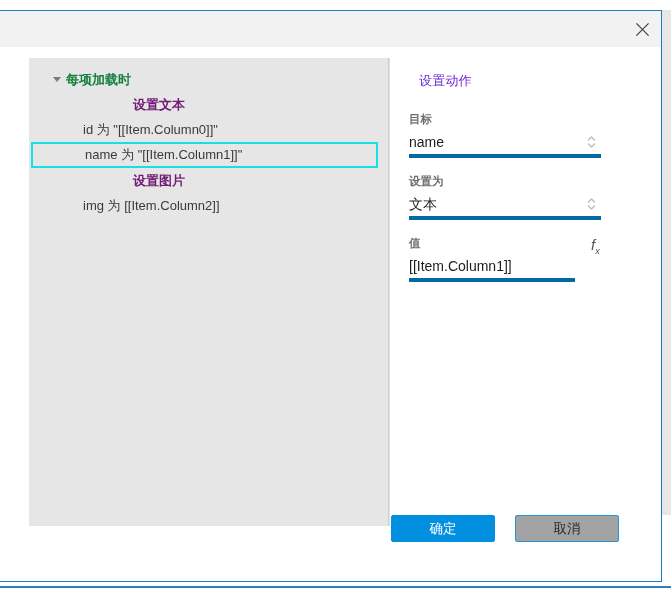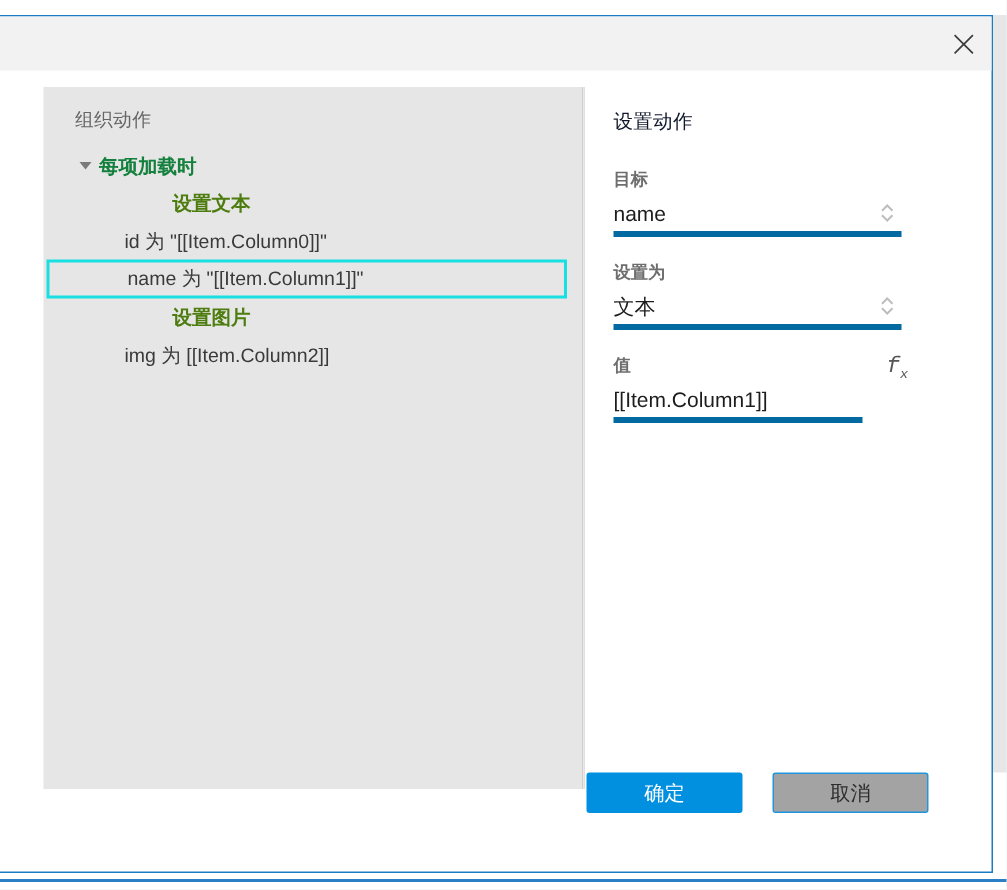--- a/index.html
+++ b/index.html
@@ -119,22 +119,22 @@
     box-sizing: border-box;
   }
 
   .panel-heading {
     font-size: 12.5px;
     color: #666666;
     padding: 14px 0 0 21px;
     letter-spacing: .2px;
   }
   .panel-right .panel-heading {
-    padding-left: 19px;
-    color: #0f172a;
+    padding-left: 29px;
+    color: #6d28d9;
     font-size: 13px;
   }
 
   
   .tree {
     margin-top: 9px;
   }
   .tree-row {
     position: relative;
     height: 25px;
@@ -143,23 +143,24 @@
     color: #2b2b2b;
     padding-left: 54px;
     white-space: nowrap;
   }
   .tree-row.level-root {
     padding-left: 37px;
     font-weight: bold;
     color: #15803d;
   }
   .tree-row.level-group {
-    padding-left: 86px;
+    padding-left: 56px;
     font-weight: bold;
-    color: #4d7c0f;
+    color: #701a75;
+    margin-left: 48px;
   }
   .tree-row.level-leaf {
     padding-left: 54px;
     color: #3a3a3a;
   }
   .disclosure {
     position: absolute;
     left: 22px;
     top: 0;
     height: 25px;
@@ -222,21 +223,21 @@
     top: 2px;
     width: 14px;
     height: 18px;
     cursor: pointer;
   }
   .spinner svg { display: block; }
   .fx-icon {
     position: absolute;
     left: 182px;
     top: 0px;
-    font-family: Liberation Mono, monospace;
+    font-family: Liberation Sans, sans-serif;
     font-style: italic;
     font-size: 15px;
     color: #555555;
     cursor: pointer;
     user-select: none;
   }
   .fx-icon sub {
     font-size: 9px;
   }
 
@@ -304,21 +305,20 @@
         </svg>
       </span>
     </div>
   </div>
 
   <div class="dialog-body">
 
     <div class="panels">
 
       <div class="panel-left">
-        <div class="panel-heading">组织动作</div>
 
         <div class="tree">
 
           <div class="tree-row level-root">
             <span class="disclosure">
                 <i></i>
               </span>
             <span>每项加载时</span>
           </div>
 

